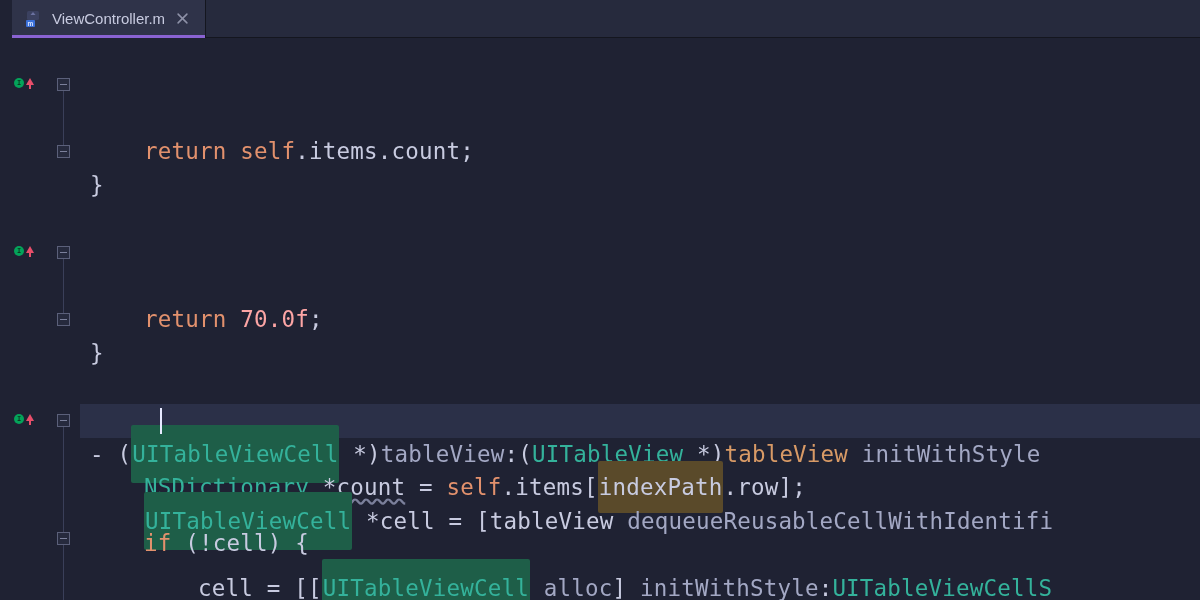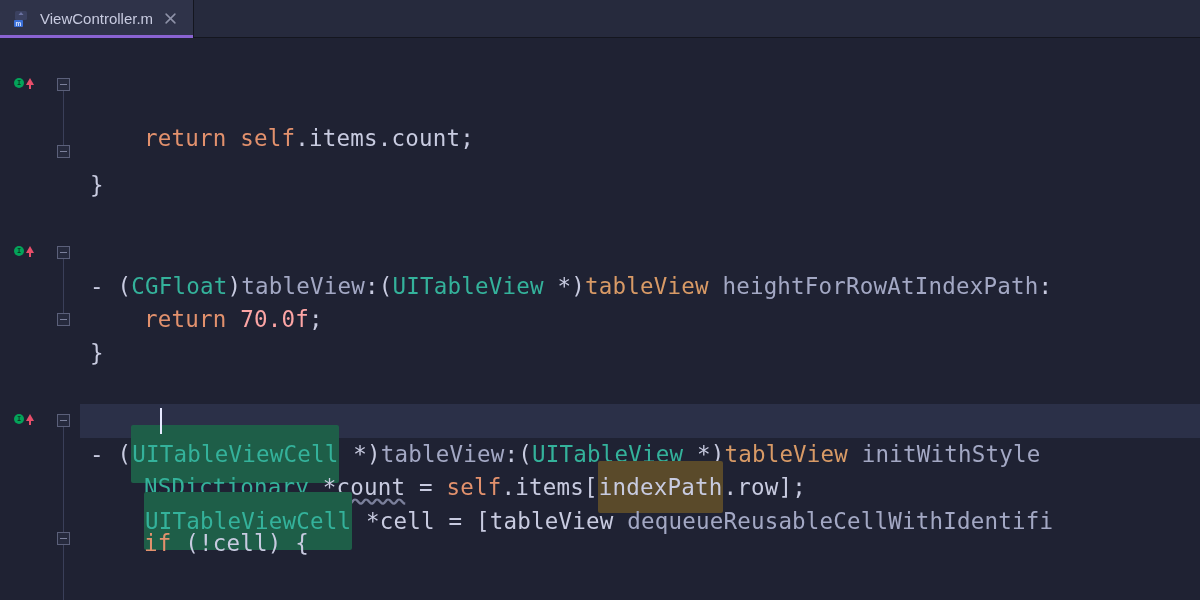--- a/index.html
+++ b/index.html
@@ -8,20 +8,21 @@
     background: #1f2233;
     font-family: ui-monospace, "SF Mono", Menlo, Consolas, monospace;
   }
 
   
   .tabbar {
     height: 38px;
     background: #262a3d;
     display: flex; align-items: stretch;
     border-bottom: 1px solid #14161f;
+    margin-left: 12px;
   }
   .tab {
     display: flex; align-items: center; gap: 10px;
     padding: 0 16px 0 12px;
     background: #2f3349;
     color: #c8cbe0;
     font-family: -apple-system, "Segoe UI", sans-serif;
     font-size: 15px;
     position: relative;
     border-right: 1px solid #14161f;
@@ -176,32 +177,29 @@
     <span class="fold" style="top:376px"></span>
     <span class="vline" style="top:389px; height:118px"></span>
     <span class="fold" style="top:494px"></span>
     <span class="vline" style="top:507px; height:60px"></span>
   </div>
 
   <div class="code">
 
     
     
-    <div class="row" style="top:50px">
+    <div class="row" style="top:63px">
       <span class="indent1"><span class="kw">return </span><span class="kw">self</span><span>.</span><span class="ident">items</span><span>.</span><span class="ident">count</span><span>;</span></span>
     </div>
     
     <div class="row" style="top:97.2px">
       <span class="text"><span>}</span></span>
     </div>
 
     
-    <div class="row" style="top:198px">
-      <span class="text"><span>- (</span><span class="type">CGFloat</span><span>)</span><span class="method">tableView</span><span>:(</span><span class="type">UITableView</span><span> *)</span><span class="param">tableView</span><span class="method"> heightForRowAtIndexPath</span><span>:</span></span>
-    </div>
     
     <div class="row" style="top:231.6px">
       <span class="indent1"><span class="kw">return </span><span class="num">70.0f</span><span>;</span></span>
     </div>
     
     <div class="row" style="top:265.2px">
       <span class="text"><span>}</span></span>
     </div>
 
     
@@ -215,15 +213,18 @@
     </div>
     
     <div class="row" style="top:433.2px">
       <span class="indent1"><span class="type hl-word">UITableViewCell</span><span> *</span><span class="ident">cell</span><span> = [</span><span class="ident">tableView</span><span class="method"> dequeueReusableCellWithIdentifi</span></span>
     </div>
     
     <div class="row" style="top:455px">
       <span class="indent1"><span class="kw">if </span><span>(!</span><span class="ident">cell</span><span>) {</span></span>
     </div>
     
+    <div class="row" style="top:500.4px">
+      <span class="indent2"><span class="ident">cell</span><span> = [[</span><span class="type hl-word">UITableViewCell</span><span> </span><span class="method">alloc</span><span>] </span><span class="method">initWithStyle</span><span>:</span><span class="type">UITableViewCellS</span></span>
+    </div>
 
   </div>
 </div>
 
 </body></html>

